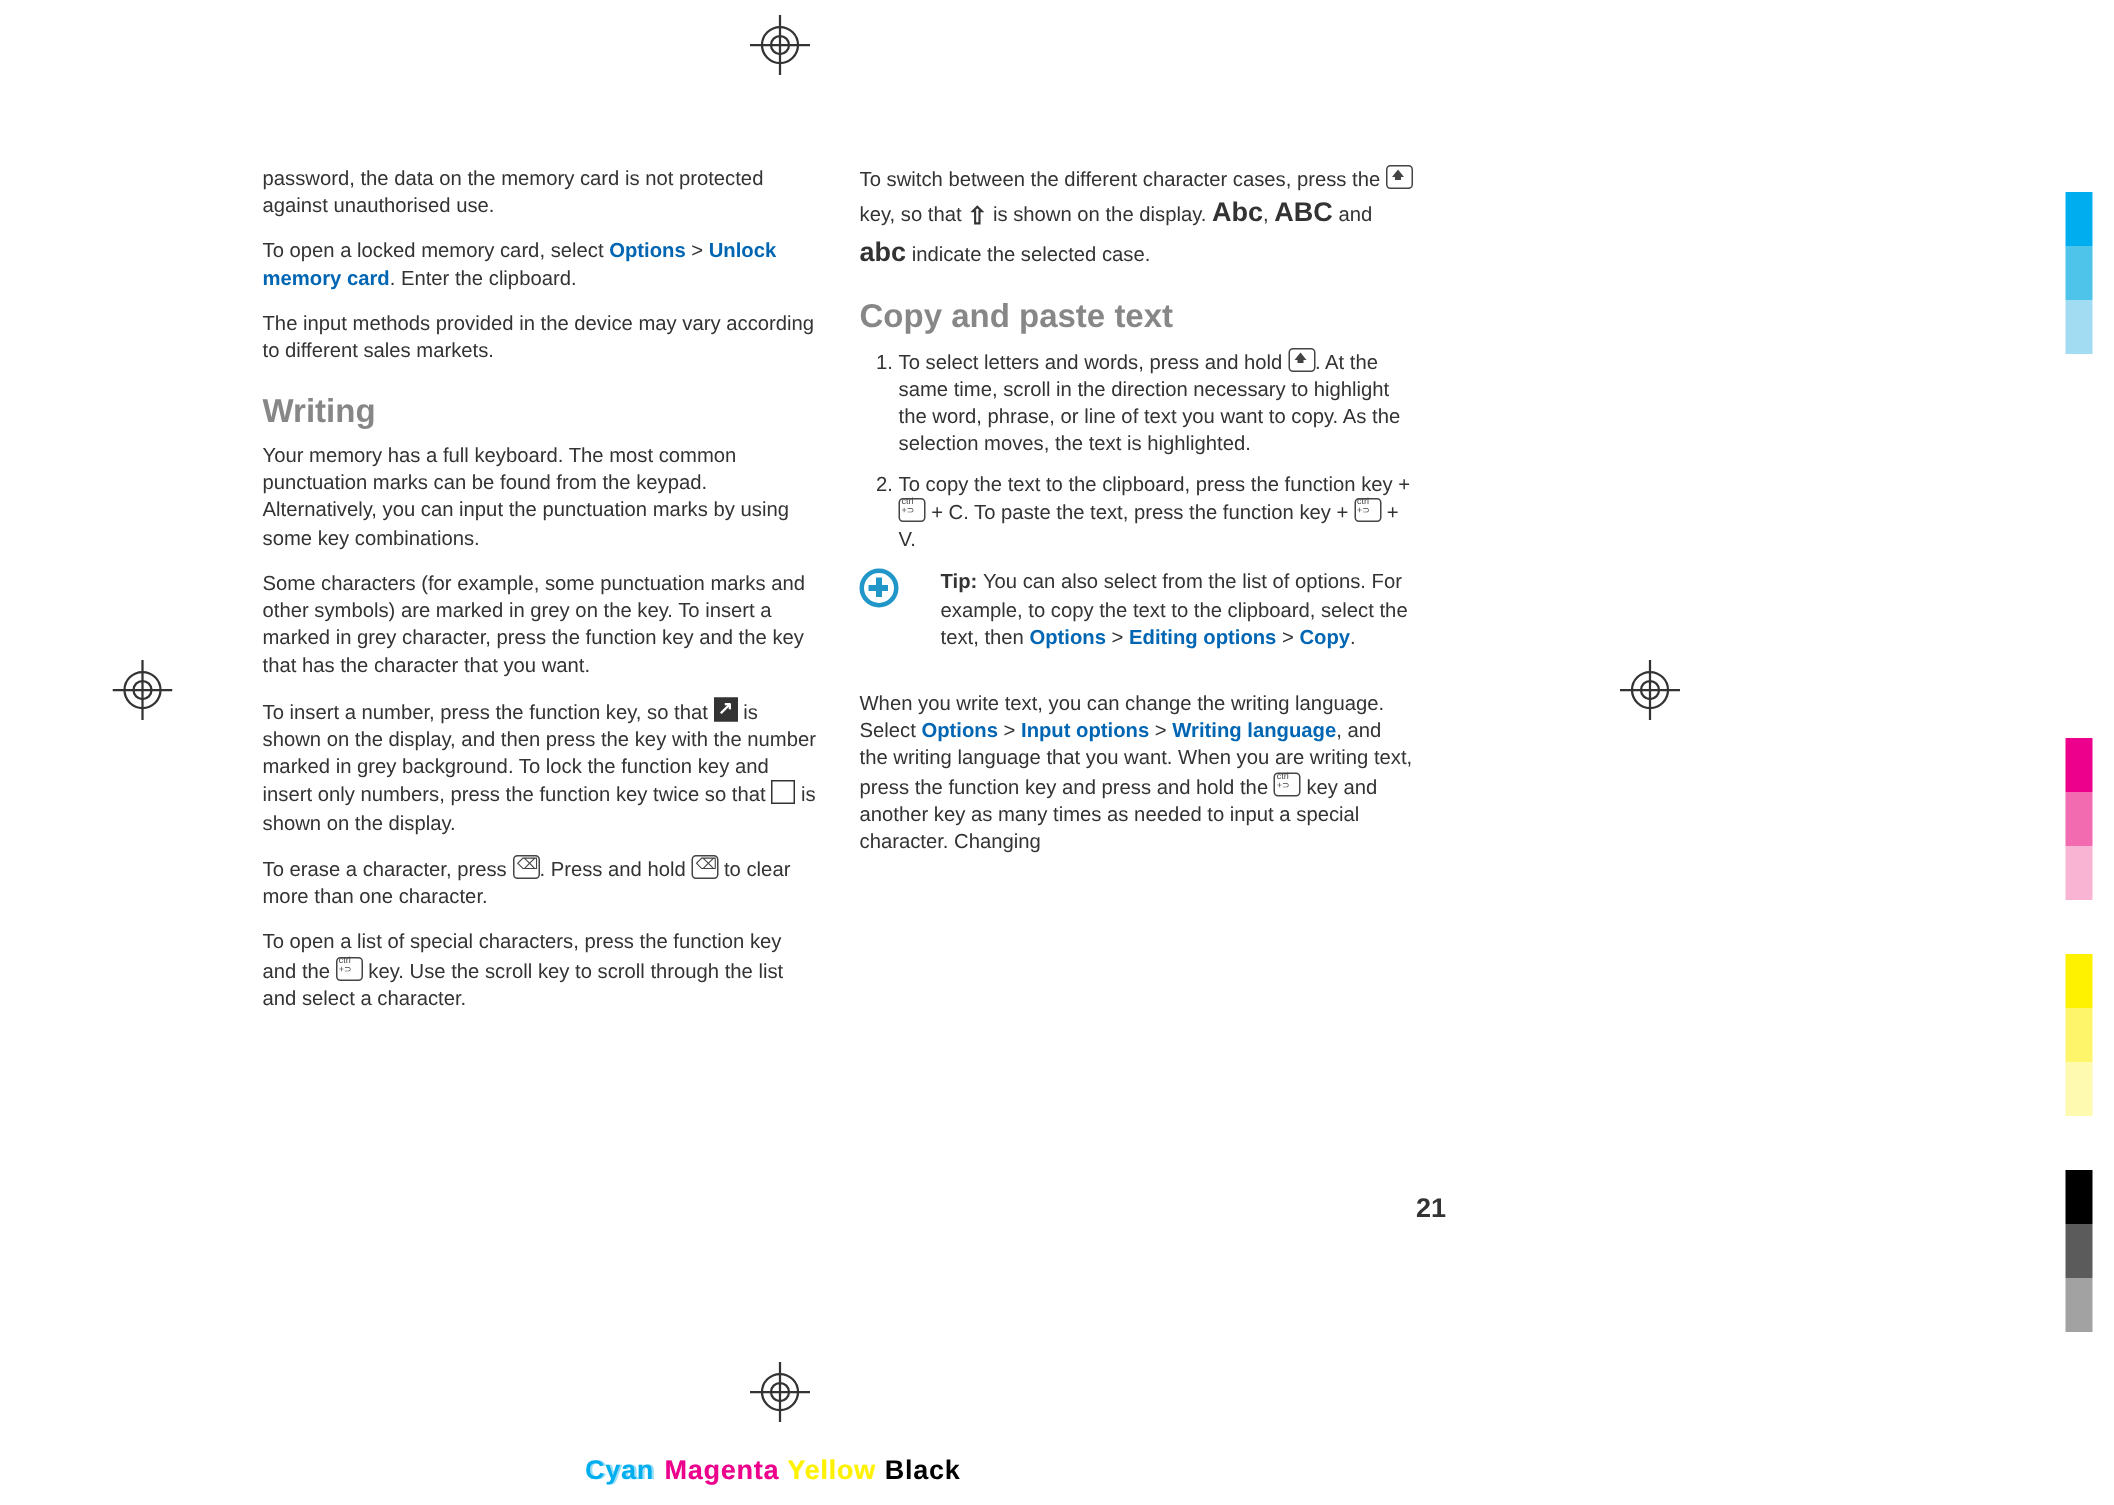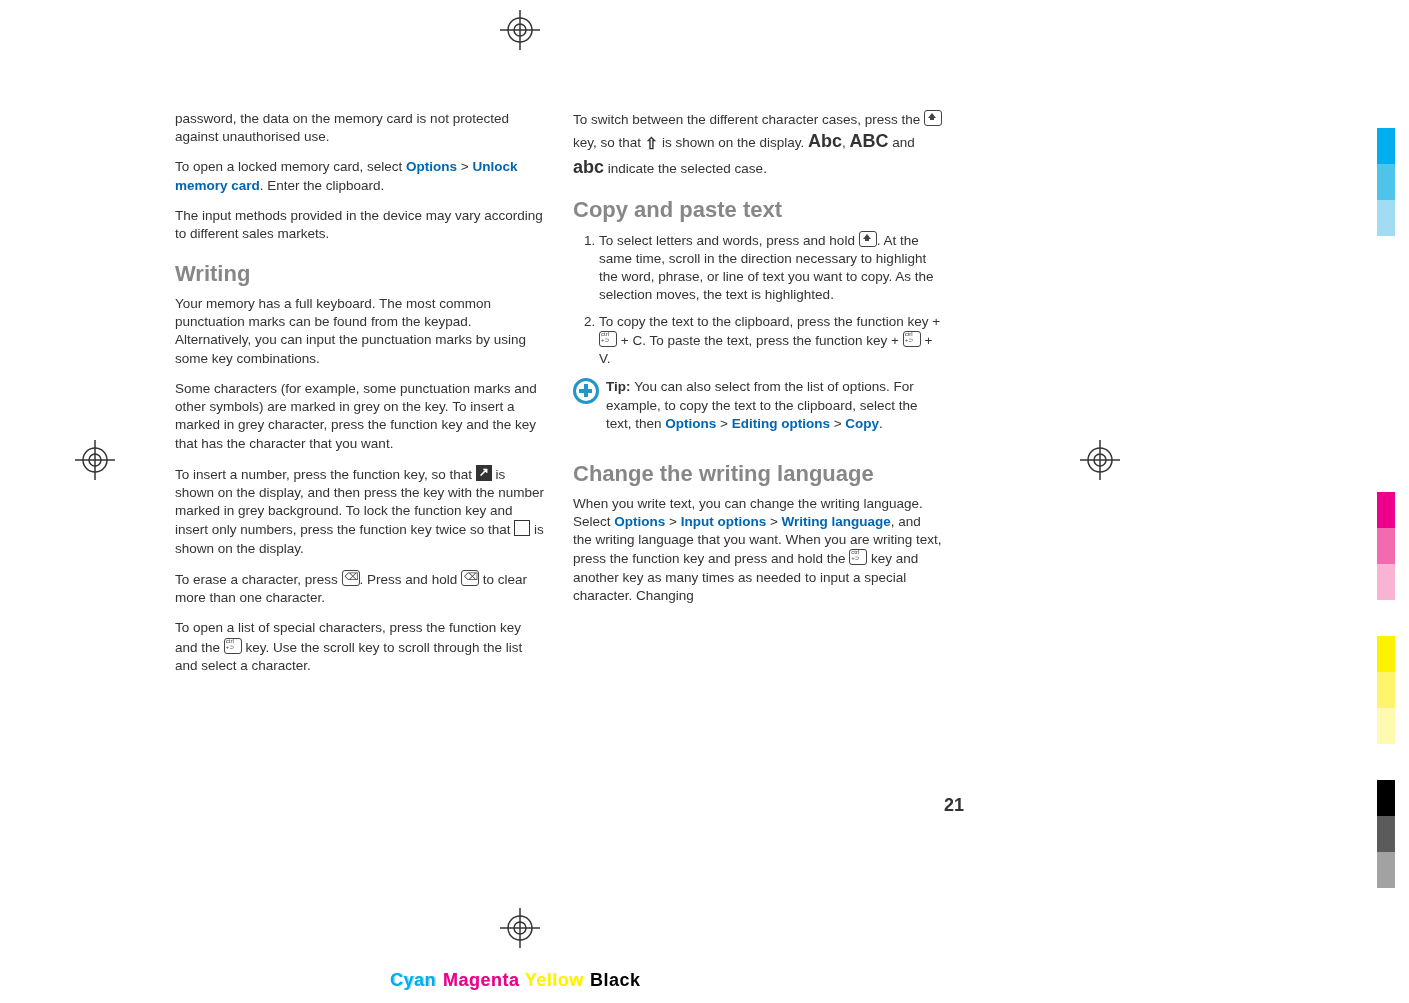--- a/index.html
+++ b/index.html
@@ -148,21 +148,21 @@
   }
 
   ol {
     margin: 4px 0 10px 0;
     padding-left: 26px;
   }
   ol li { margin-bottom: 8px; }
 
   .tip-block {
     display: flex;
-    gap: 7px;
+    gap: 28px;
     margin-bottom: 26px;
   }
   .tip-icon {
     flex: 0 0 20px;
     height: 20px;
     border-radius: 50%;
     border: 3px solid #2196c9;
     position: relative;
   }
   .tip-icon::before,
@@ -294,21 +294,20 @@
         </li>
       </ol>
 
       <div class="tip-block">
         <div class="tip-icon"></div>
         <div class="tip-text">
           <span class="tip-label">Tip:  </span><span>You can also select from the list of options. For example, to copy the text to the clipboard, select the text, then </span><span class="link">Options</span><span> &gt; </span><span class="link">Editing options</span><span> &gt; </span><span class="link">Copy</span><span>.</span>
         </div>
       </div>
 
-      <div class="h2">Change the writing language</div>
       <p>
         <span>When you write text, you can change the writing language. Select </span><span class="link">Options</span><span> &gt; </span><span class="link"> Input options</span><span> &gt; </span><span class="link">Writing language</span><span>, and the writing language that you want. When you are writing text, press the function key and press and hold the </span><span class="key-icon ctrl"></span><span> key and another key as many times as needed to input a special character. Changing</span>
       </p>
     </div>
   </div>
 
   <div class="page-num">21</div>
 
   <div class="color-strip">
     <div class="sw" style="background:#ffffff"></div>

